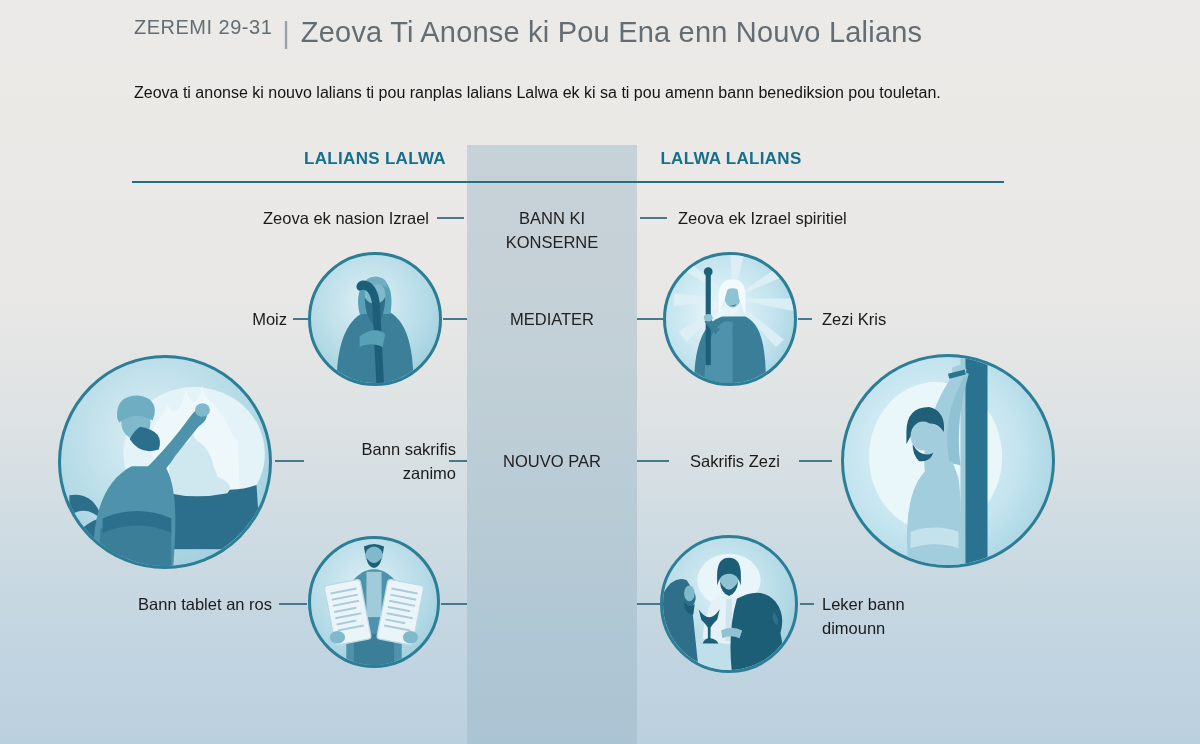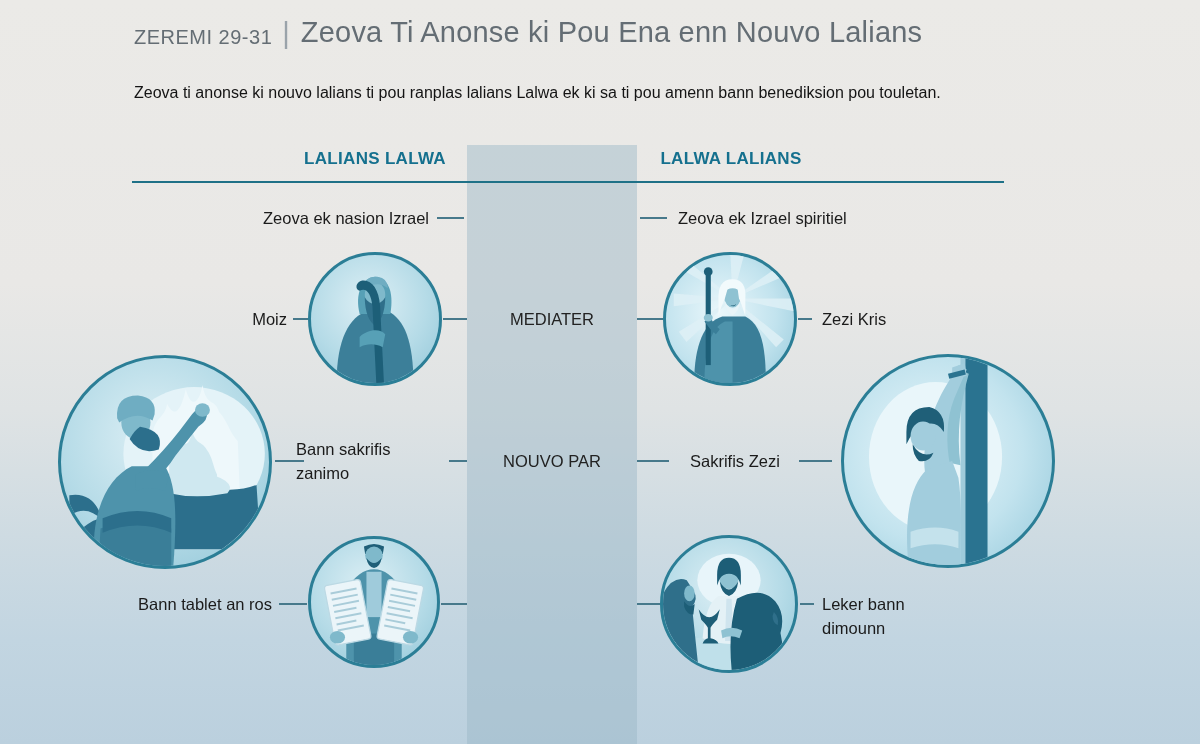--- a/index.html
+++ b/index.html
@@ -2,21 +2,21 @@
 <html><head>
 <meta charset="utf-8">
 <style>
   html,body{margin:0;padding:0;}
   body{font-family:"Liberation Sans","DejaVu Sans",sans-serif;background:#dfe3e4;}
   .page{
     position:relative;width:1200px;height:744px;overflow:hidden;margin:0 auto;
     background:linear-gradient(180deg,#ebeae7 0%,#e9e8e6 38%,#dfe3e4 55%,#cedbe2 72%,#c2d5e1 86%,#bbd0de 100%);
   }
   
-  .titlebar{position:absolute;left:134px;top:16px;display:flex;align-items:flex-end;color:#646d74;}
+  .titlebar{position:absolute;left:134px;top:16px;display:flex;align-items:flex-start;color:#646d74;}
   .kicker{font-size:20px;letter-spacing:.5px;color:#646d74;}
   .sep{font-size:29px;font-weight:300;color:#9aa3aa;margin:0 11px 0 10px;transform:translateY(1px);}
   .main-title{font-size:29px;letter-spacing:.2px;color:#646d74;}
   .subtitle{position:absolute;left:134px;top:84px;width:1000px;font-size:16px;color:#141414;}
   
   .band{position:absolute;left:467px;top:145px;width:170px;height:599px;background:rgba(152,182,198,0.45);}
   .rule{position:absolute;left:132px;top:181px;width:872px;height:2px;background:#1f7187;}
   .col-header{position:absolute;top:149px;width:300px;text-align:center;font-size:17px;font-weight:bold;letter-spacing:.3px;color:#15708e;}
   .col-header.left{left:225px;}
   .col-header.right{left:581px;}
@@ -43,20 +43,22 @@
   </div>
   <div class="subtitle">Zeova ti anonse ki nouvo lalians ti pou ranplas lalians Lalwa ek ki sa ti pou amenn bann benediksion pou touletan.</div>
 
   <div class="band"></div>
   <div class="col-header left">LALIANS LALWA</div>
   <div class="col-header right">LALWA LALIANS</div>
   <div class="rule"></div>
 
   <div class="lbl r" style="right:771px;top:206px;">Zeova ek nasion Izrael</div>
   <div class="conn" style="left:437px;width:27px;top:217px;"></div>
+  <div class="cat" style="top:206px;">BANN KI
+KONSERNE</div>
   <div class="conn" style="left:640px;width:27px;top:217px;"></div>
   <div class="lbl" style="left:678px;top:206px;">Zeova ek Izrael spiritiel</div>
 
   <div class="lbl r" style="right:913px;top:307px;">Moiz</div>
   <div class="conn" style="left:293px;width:15px;top:318px;"></div>
 
   <div class="circ" style="left:308px;top:252px;width:134px;height:134px;">
     <svg viewBox="0 0 100 100">
       <path fill="#3c7f99" d="M20 100 C20 66 30 48 44 44 L60 44 C73 50 80 68 80 100 Z"></path>
       <path fill="#57a0b6" d="M38 46 C34 30 40 18 50 17 C60 18 65 28 62 46 Z"></path>
@@ -114,21 +116,21 @@
       <path fill="#4e93ab" d="M40 54 Q50 44 57 35 L63 27 Q67 22 70 26 Q71 30 66 33 L55 47 Q50 55 45 58 Z"></path>
       <ellipse fill="#7fb9cb" cx="68" cy="25" rx="3.6" ry="3.2"></ellipse>
       <ellipse fill="#7fb9cb" cx="36" cy="31" rx="7" ry="8"></ellipse>
       <path fill="#6fadc2" d="M27 29 Q26 18 37 18 Q46 19 45 27 L44 30 Q36 25 28 31 Z"></path>
       <path fill="#2c6f8c" d="M38 33 Q50 35 47 44 Q38 47 33 39 Q35 35 38 33 Z"></path>
       <path fill="#4e93ab" d="M36 56 Q44 52 52 56 L50 64 Q42 61 36 64 Z"></path>
     </svg>
   </div>
 
   <div class="conn" style="left:275px;width:29px;top:460px;"></div>
-  <div class="lbl" style="left:296px;top:437px;width:160px;text-align:left;">Bann sakrifis
+  <div class="lbl" style="left:296px;top:437px;width:160px;text-align:right;">Bann sakrifis
 zanimo</div>
   <div class="conn" style="left:449px;width:18px;top:460px;"></div>
   <div class="cat" style="top:449px;">NOUVO PAR</div>
   <div class="conn" style="left:637px;width:32px;top:460px;"></div>
   <div class="lbl" style="left:690px;top:449px;">Sakrifis Zezi</div>
   <div class="conn" style="left:799px;width:33px;top:460px;"></div>
 
   <div class="circ light" style="left:841px;top:354px;width:214px;height:214px;">
     <svg viewBox="0 0 100 100">
       <ellipse cx="44" cy="48" rx="32" ry="36" fill="#e9f6fa"></ellipse>

